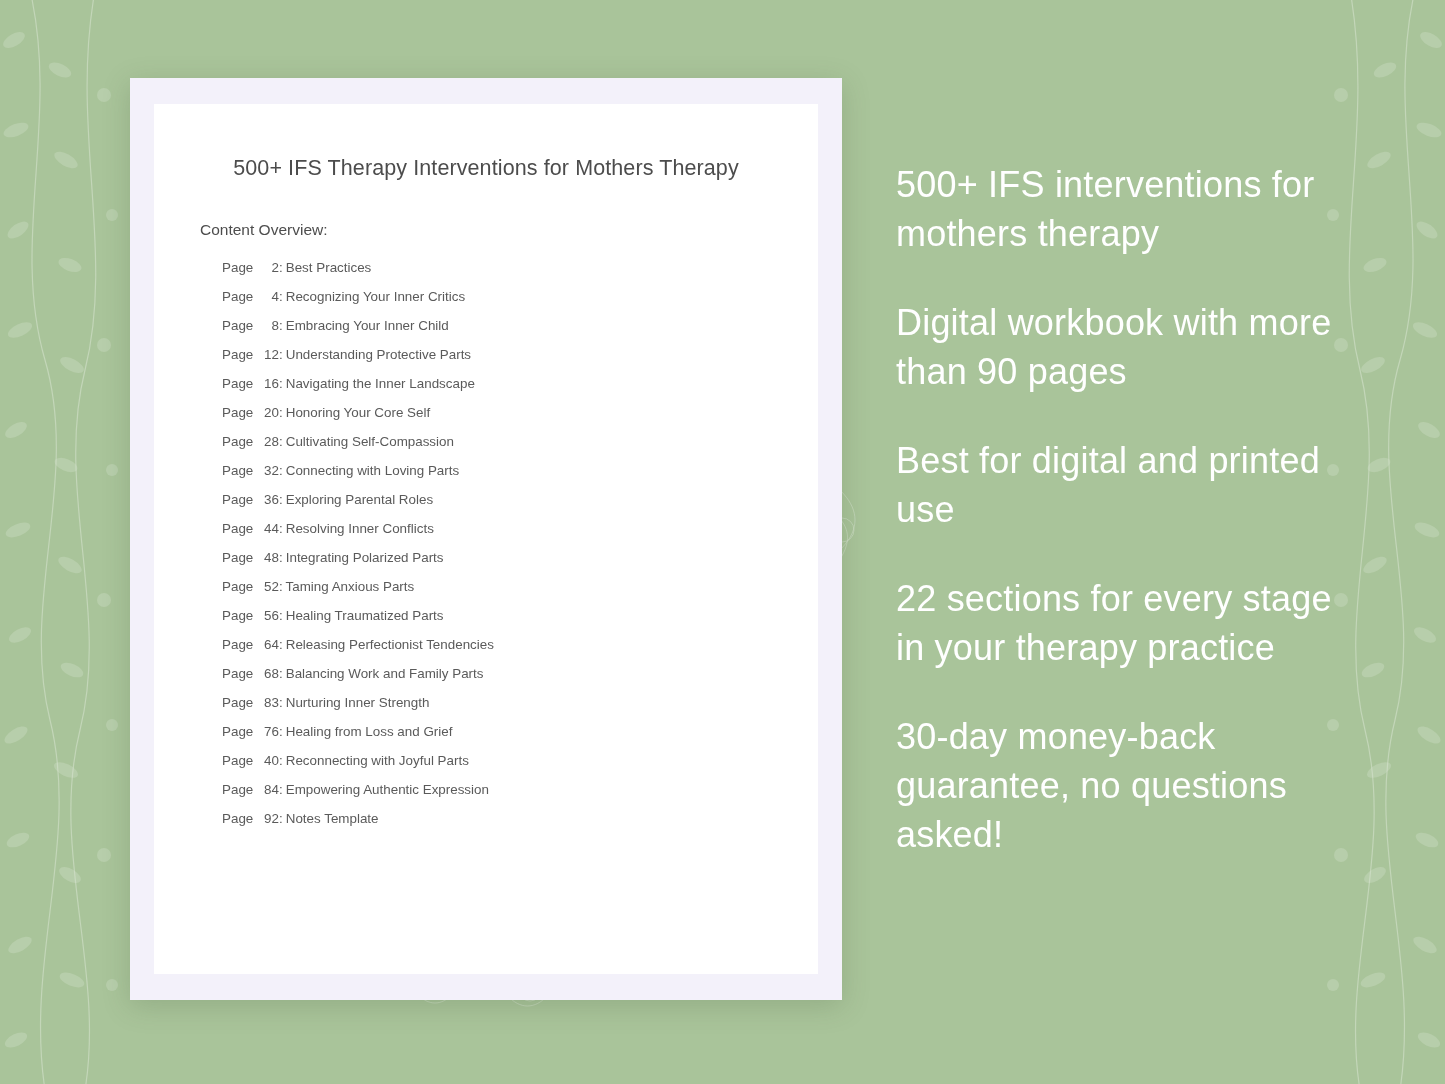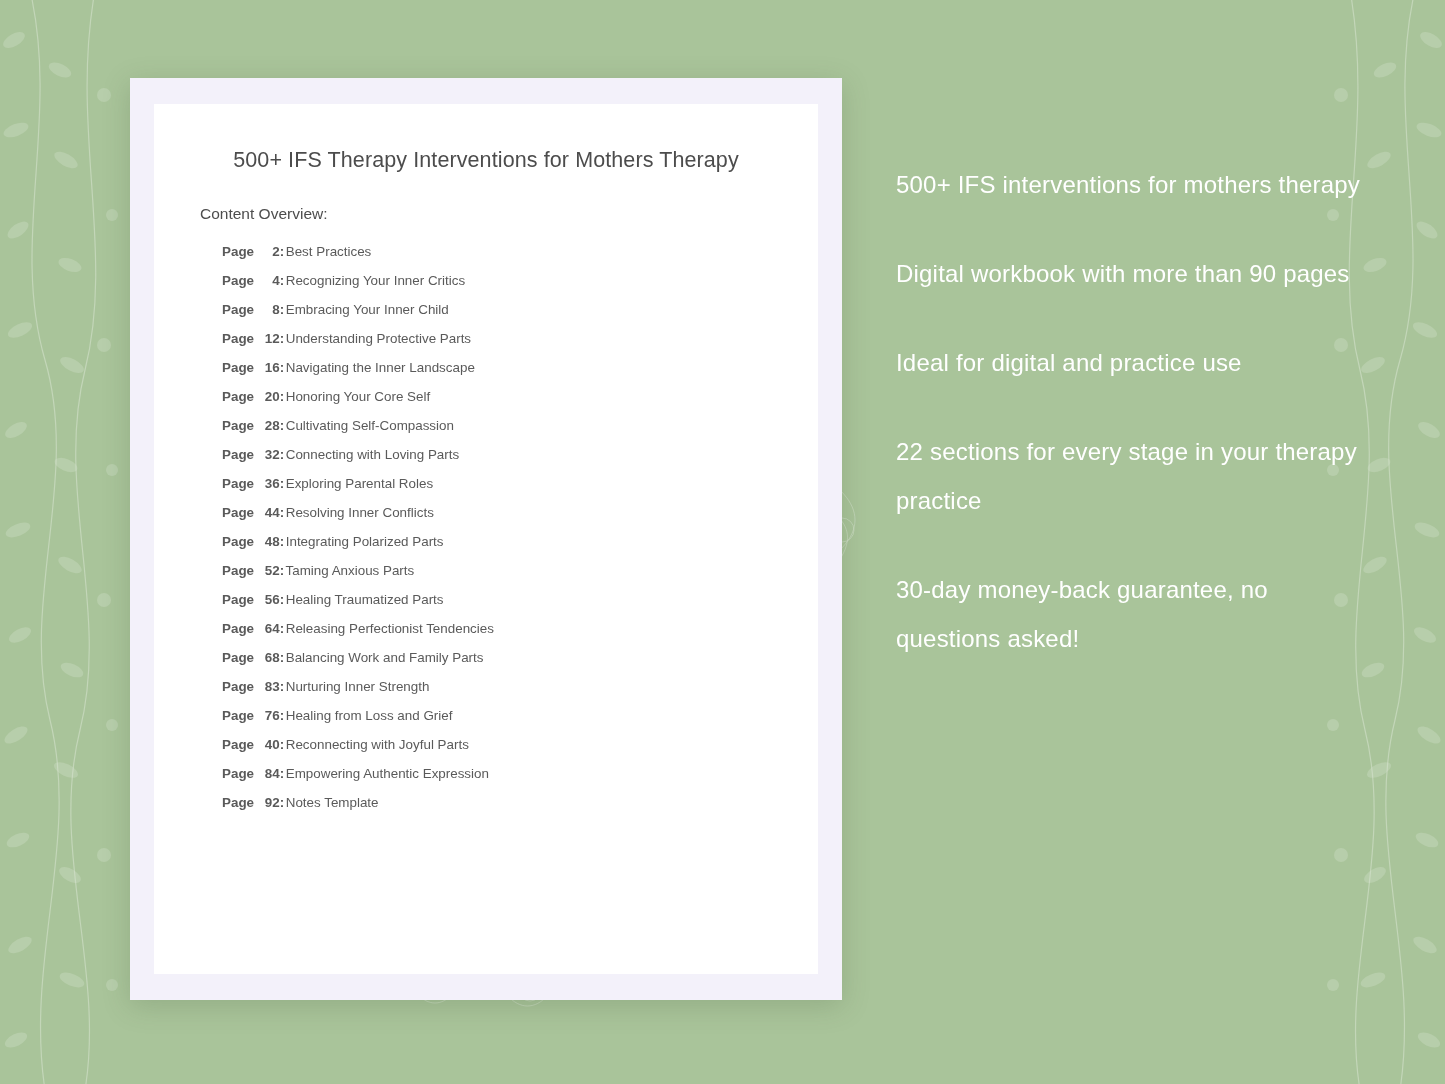--- a/index.html
+++ b/index.html
@@ -56,21 +56,21 @@
     position: absolute;
     left: 24px;
     top: 26px;
     right: 24px;
     bottom: 26px;
     background: #ffffff;
     overflow: hidden;
   }
 
   .doc-title {
-    margin: 0;
+    margin: 8px;
     padding: 42px 70px 0 70px;
     font-size: 21.5px;
     line-height: 29px;
     font-weight: 400;
     color: #4c4c4c;
     text-align: center;
     letter-spacing: 0.1px;
   }
 
   .overview-label {
@@ -88,38 +88,37 @@
   }
   .toc li {
     font-size: 13.4px;
     line-height: 29px;
     color: #5a5a5a;
     white-space: nowrap;
   }
   .toc .pg {
     display: inline-block;
     width: 60px;
-    font-weight: bold;
   }
   .toc .pg .num {
     display: inline-block;
     width: 22px;
     text-align: right;
   }
 
   
   .bullets {
     position: absolute;
     left: 896px;
     top: 160px;
     width: 470px;
   }
   .bullet {
     color: #ffffff;
-    font-size: 24px;
+    font-size: 36px;
     line-height: 49px;
     font-weight: 400;
     margin: 0 0 40px 0;
     letter-spacing: 0.2px;
   }
   .bullet:last-child { margin-bottom: 9px; }
 </style>
 </head>
 <body>
 
@@ -271,16 +270,16 @@
         <li><span class="pg"><span>Page</span> <span class="num">40</span>:</span> <span>Reconnecting with Joyful Parts</span></li>
         <li><span class="pg"><span>Page</span> <span class="num">84</span>:</span> <span>Empowering Authentic Expression</span></li>
         <li><span class="pg"><span>Page</span> <span class="num">92</span>:</span> <span>Notes Template</span></li>
       </ul>
   </div>
 </div>
 
 <div class="bullets" id="bullet-list">
     <p class="bullet">500+ IFS interventions for mothers therapy</p>
     <p class="bullet">Digital workbook with more than 90 pages</p>
-    <p class="bullet">Ideal for digital and practice use</p>
+    <p class="bullet">Best for digital and printed use</p>
     <p class="bullet">22 sections for every stage in your therapy practice</p>
     <p class="bullet">30-day money-back guarantee, no questions asked!</p>
   </div>
 
 </body></html>

